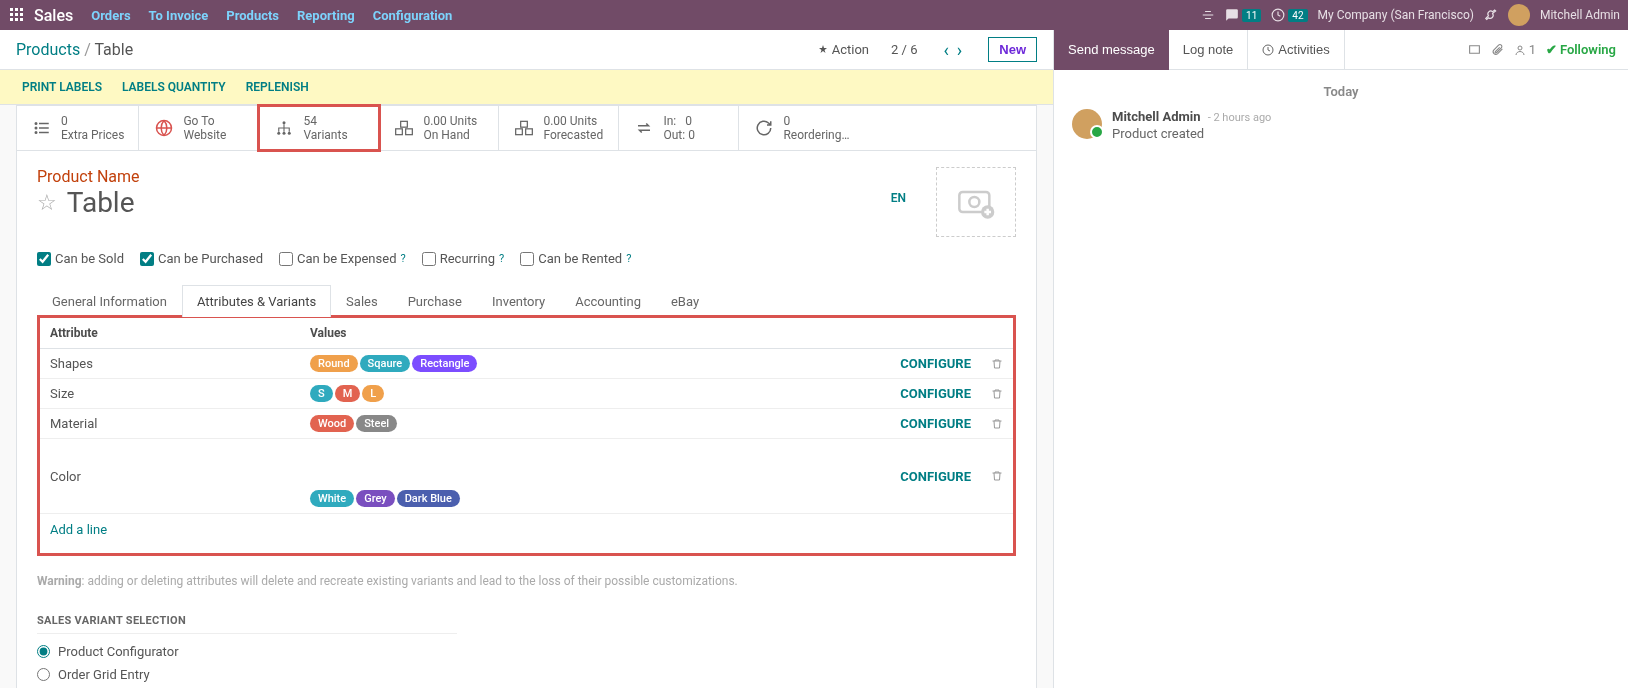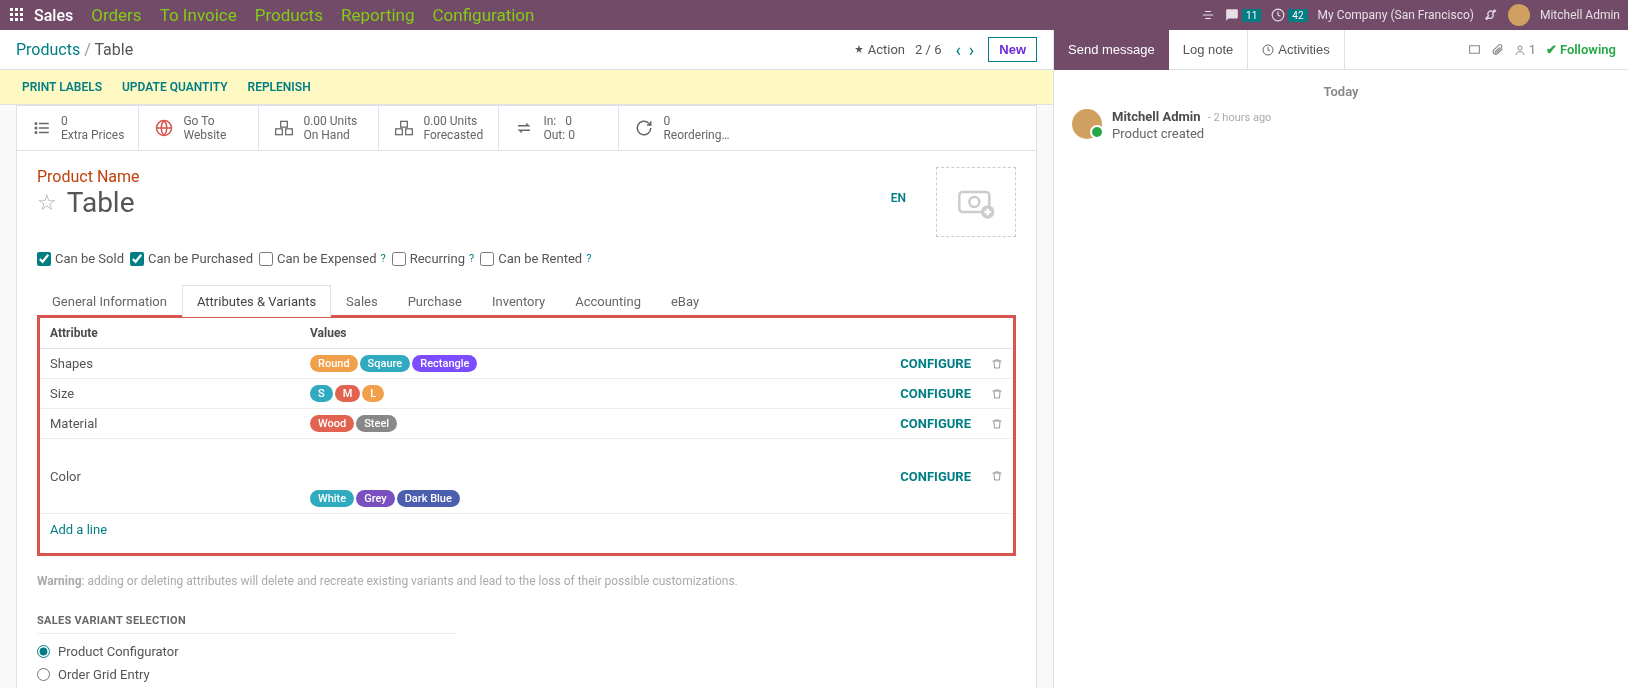--- a/index.html
+++ b/index.html
@@ -1,30 +1,30 @@
 <!DOCTYPE html>
 <html><head>
 <meta charset="utf-8">
 <style>
 * { box-sizing: border-box; margin: 0; padding: 0; }
 body { font-family: -apple-system, BlinkMacSystemFont, "Segoe UI", Roboto, sans-serif; font-size: 13px; color: #4c4c4c; background: #f9f9f9; }
 .topbar { background: #714B67; color: #fff; height: 30px; display: flex; align-items: center; padding: 0 8px; }
 .topbar .apps-icon { width: 18px; height: 18px; margin-right: 8px; display:flex; align-items:center; justify-content:center;}
 .topbar .app-name { font-size: 16px; font-weight:500; margin-right: 18px; }
 .topbar .menu { display: flex; gap: 18px; }
-.topbar .menu a { color: #84cc16; font-size: 17px; cursor: pointer; }
+.topbar .menu a { color: #7dd3fc; font-size: 13px; cursor: pointer; font-weight: bold; }
 .topbar .right { margin-left: auto; display: flex; align-items: center; gap: 10px; }
 .topbar .right .item { display:flex; align-items:center; gap:3px; color:#e7dfe5; font-size:12px; }
 .topbar .badge { background: #017E84; color:#fff; font-size:10px; padding:1px 4px; border-radius:2px; }
 .topbar .avatar { width:22px; height:22px; border-radius:50%; background:#d0a060; }
 .breadcrumb-bar { background:#fff; border-bottom:1px solid #dee2e6; height:40px; display:flex; align-items:center; padding:0 16px; }
 .breadcrumb-bar .crumbs { color:#017E84; font-size:16px; }
 .breadcrumb-bar .crumbs .sep { color:#999; }
 .breadcrumb-bar .crumbs .current { color:#555; }
-.breadcrumb-bar .right { margin-left:auto; display:flex; align-items:center; gap:10px; }
+.breadcrumb-bar .right { margin-left:auto; display:flex; align-items:center; gap:22px; }
 .breadcrumb-bar .action-link { color:#555; font-size:13px; display:flex; align-items:center; gap:3px; cursor:pointer;}
 .breadcrumb-bar .pager { color:#555; font-size:13px; }
 .breadcrumb-bar .pager-arrows { display:flex; }
 .breadcrumb-bar .pager-arrows span { padding:2px 4px; color:#017E84; cursor:pointer; font-size:18px; line-height:14px;}
 .breadcrumb-bar .new-btn { border:1px solid #017E84; color:#6d28d9; padding:4px 10px; background:#fff; font-weight:600; cursor:pointer; font-size:13px;}
 .actionbar { background:#fef9c3; padding:10px 16px; border-bottom:1px solid #dee2e6; display:flex; gap:20px;}
 .actionbar a { color:#017E84; font-weight:600; font-size:12px; cursor:pointer; }
 .layout { display:flex; }
 .main { flex:1; padding:0 0 20px 16px; }
 .sidepanel { width:575px; background:#fff; border-left:1px solid #dee2e6; min-height:640px; }
@@ -37,21 +37,21 @@
 .statbox.more { justify-content:center; flex:1;}
 .content-card { background:#fff; border:1px solid #dee2e6; margin-right:16px; border-top:none; padding:16px 20px 30px 20px;}
 .product-header { display:flex; position:relative;}
 .product-header .phleft { flex:1;}
 .prodname-label { font-size:16px; color:#c2410c;}
 .prodname-row { display:flex; align-items:center; gap:10px;}
 .star { font-size:22px; color:#aaa; cursor:pointer;}
 .prodname { font-size:28px; color:#555;}
 .lang-badge { position:absolute; right:110px; top:24px; color:#017E84; font-weight:600; font-size:12px; cursor:pointer;}
 .img-placeholder { width:80px; height:70px; border:1px dashed #ccc; display:flex; align-items:center; justify-content:center; color:#bbb; }
-.checks { display:flex; gap:6px; margin-top:14px; flex-wrap:wrap;}
+.checks { display:flex; gap:16px; margin-top:14px; flex-wrap:wrap;}
 .checks label { display:flex; align-items:center; gap:4px; font-size:13px; color:#555; cursor:pointer;}
 .checks input { accent-color:#017E84; width:14px; height:14px;}
 .checks .help { color:#017E84; font-size:11px; }
 .tabs { display:flex; border-bottom:1px solid #dee2e6; margin-top:18px;}
 .tabs .tab { padding:8px 14px; font-size:13px; color:#666; cursor:pointer; border:1px solid transparent; border-bottom:none; position:relative; top:1px;}
 .tabs .tab.active { border-color:#dee2e6; background:#fff; color:#444; border-top:1px solid #dee2e6;}
 .attr-section { border:3px solid #d9534f; margin-top:-2px; padding-bottom:8px;}
 .attr-table { width:100%; border-collapse:collapse; }
 .attr-table th { text-align:left; padding:8px 10px; font-size:12px; color:#4c4c4c; border-bottom:1px solid #dee2e6; font-weight:700;}
 .attr-table td { padding:6px 10px; border-bottom:1px solid #eee; vertical-align:middle; font-size:13px; }
@@ -156,21 +156,21 @@
     <span class="pager-arrows">
       <span>‹</span>
       <span>›</span>
     </span>
     <button class="new-btn">New</button>
   </div>
 </div>
 
 <div class="actionbar" style="margin-left:-16px; padding-left:22px;">
   <a>PRINT LABELS</a>
-  <a>UPDATE QUANTITY</a>
+  <a>LABELS QUANTITY</a>
   <a>REPLENISH</a>
 </div>
 
 <div class="statbar">
   <div class="statbox">
     <span class="icon">
             <svg width="18" height="18" viewBox="0 0 24 24" fill="none" stroke="#666" stroke-width="2">
               <line x1="8" y1="6" x2="21" y2="6"></line>
               <line x1="8" y1="12" x2="21" y2="12"></line>
               <line x1="8" y1="18" x2="21" y2="18"></line>
@@ -187,20 +187,35 @@
   <div class="statbox">
     <span class="icon">
             <svg width="18" height="18" viewBox="0 0 24 24" fill="#d9534f">
               <circle cx="12" cy="12" r="10" fill="none" stroke="#d9534f" stroke-width="2"></circle>
               <path d="M2 12h20M12 2a15 15 0 0 1 0 20M12 2a15 15 0 0 0 0 20" fill="none" stroke="#d9534f" stroke-width="2"></path>
             </svg>
           </span>
     <span class="lines">
             <span>Go To</span>
             <span>Website</span>
+          </span>
+  </div>
+  <div class="statbox highlight">
+    <span class="icon">
+            <svg width="18" height="18" viewBox="0 0 24 24" fill="#666">
+              <circle cx="12" cy="5" r="2"></circle>
+              <circle cx="5" cy="19" r="2"></circle>
+              <circle cx="12" cy="19" r="2"></circle>
+              <circle cx="19" cy="19" r="2"></circle>
+              <path d="M12 7v5M12 12H5v5M12 12h7v5M12 12v5" stroke="#666" stroke-width="1.5" fill="none"></path>
+            </svg>
+          </span>
+    <span class="lines">
+            <span>54</span>
+            <span>Variants</span>
           </span>
   </div>
   <div class="statbox">
     <span class="icon">
             <svg width="20" height="18" viewBox="0 0 24 20" fill="none" stroke="#666" stroke-width="1.5">
               <rect x="8" y="2" width="8" height="7"></rect>
               <rect x="2" y="11" width="8" height="7"></rect>
               <rect x="14" y="11" width="8" height="7"></rect>
             </svg>
           </span>

